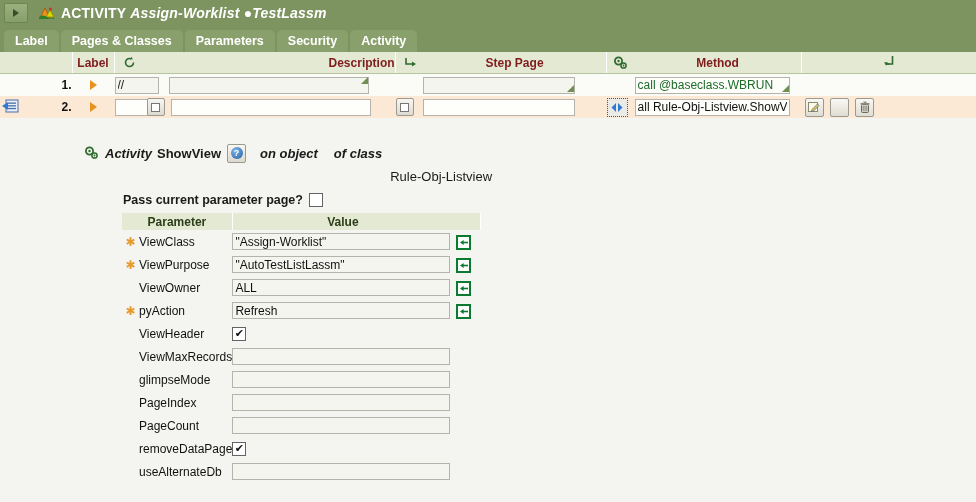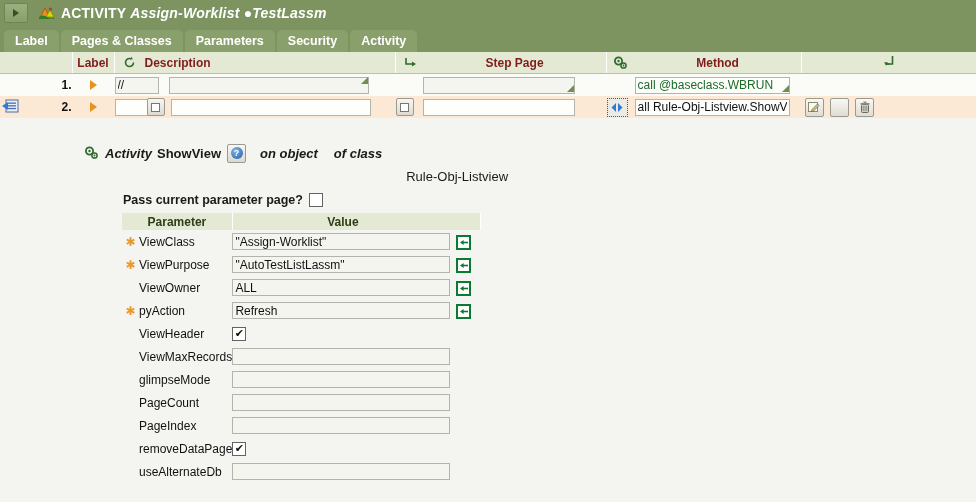--- a/index.html
+++ b/index.html
@@ -336,21 +336,21 @@
     <th colspan="3"></th>
     <th>Label</th>
     <th colspan="2" style="border-left:1px solid #c9cfe0;text-align:left;padding-left:0">
       <div style="display:flex;align-items:center;">
         <span style="width:30px;display:inline-flex;justify-content:center">
           <svg width="13" height="13" viewBox="0 0 13 13">
                   <path d="M10.5 6.5a4 4 0 1 1-2.2-3.6" fill="none" stroke="#2f6b2f" stroke-width="1.6"></path>
                   <path d="M8.9 0.8 L9.6 3.6 L6.7 3.2 Z" fill="#2f6b2f"></path>
                 </svg>
         </span>
-        <span style="flex:1;text-align:left">Description</span>
+        <span style="flex:1;text-align:right">Description</span>
       </div>
     </th>
     <th colspan="2" style="border-left:1px solid #c9cfe0;padding:0">
       <div style="display:flex;align-items:center;">
         <span style="width:28px;display:inline-flex;justify-content:center">
           <svg width="14" height="12" viewBox="0 0 14 12">
                   <path d="M3 1 L3 7 L10 7" fill="none" stroke="#2f6b2f" stroke-width="1.6"></path>
                   <path d="M9 4.5 L13 7 L9 9.5 Z" fill="#2f6b2f"></path>
                 </svg>
         </span>
@@ -493,21 +493,21 @@
         <circle cx="10.5" cy="9.5" r="2.6" fill="none" stroke="#2f6b2f" stroke-width="1.5"></circle>
         <circle cx="10.5" cy="9.5" r="0.9" fill="#2f6b2f"></circle>
       </svg>
     </span>
     <span class="it">Activity</span>
     <span class="nm">ShowView</span>
     <span class="helpbtn">
       <span class="helpcircle">?</span>
     </span>
     <span class="it" style="margin-right:16px">on object</span>
-    <span class="it" style="margin-right:24px">of class</span>
+    <span class="it" style="margin-right:8px">of class</span>
     <span class="bold">Rule-Obj-Listview</span>
   </div>
 
   <div class="passline">
     <span>Pass current parameter page?</span>
     <span class="chk"></span>
   </div>
 
   <table class="params">
     <colgroup>
@@ -574,30 +574,30 @@
           <td class="pname">ViewMaxRecords</td>
           <td><input class="vinp" value="" style=""></td>
         </tr>
         <tr>
           <td class="star"></td>
           <td class="pname">glimpseMode</td>
           <td><input class="vinp" value="" style=""></td>
         </tr>
         <tr>
           <td class="star"></td>
+          <td class="pname">PageIndex</td>
+          <td><input class="vinp" value="" style=""></td>
+        </tr>
+        <tr>
+          <td class="star"></td>
           <td class="pname">PageCount</td>
           <td><input class="vinp" value="" style=""></td>
         </tr>
         <tr>
           <td class="star"></td>
-          <td class="pname">PageIndex</td>
-          <td><input class="vinp" value="" style=""></td>
-        </tr>
-        <tr>
-          <td class="star"></td>
           <td class="pname">removeDataPage</td>
           <td><span class="chk" style="margin-left: 0px;">✔</span></td>
         </tr>
         <tr>
           <td class="star"></td>
           <td class="pname">useAlternateDb</td>
           <td><input class="vinp" value="" style=""></td>
         </tr>
       </tbody>
   </table>

